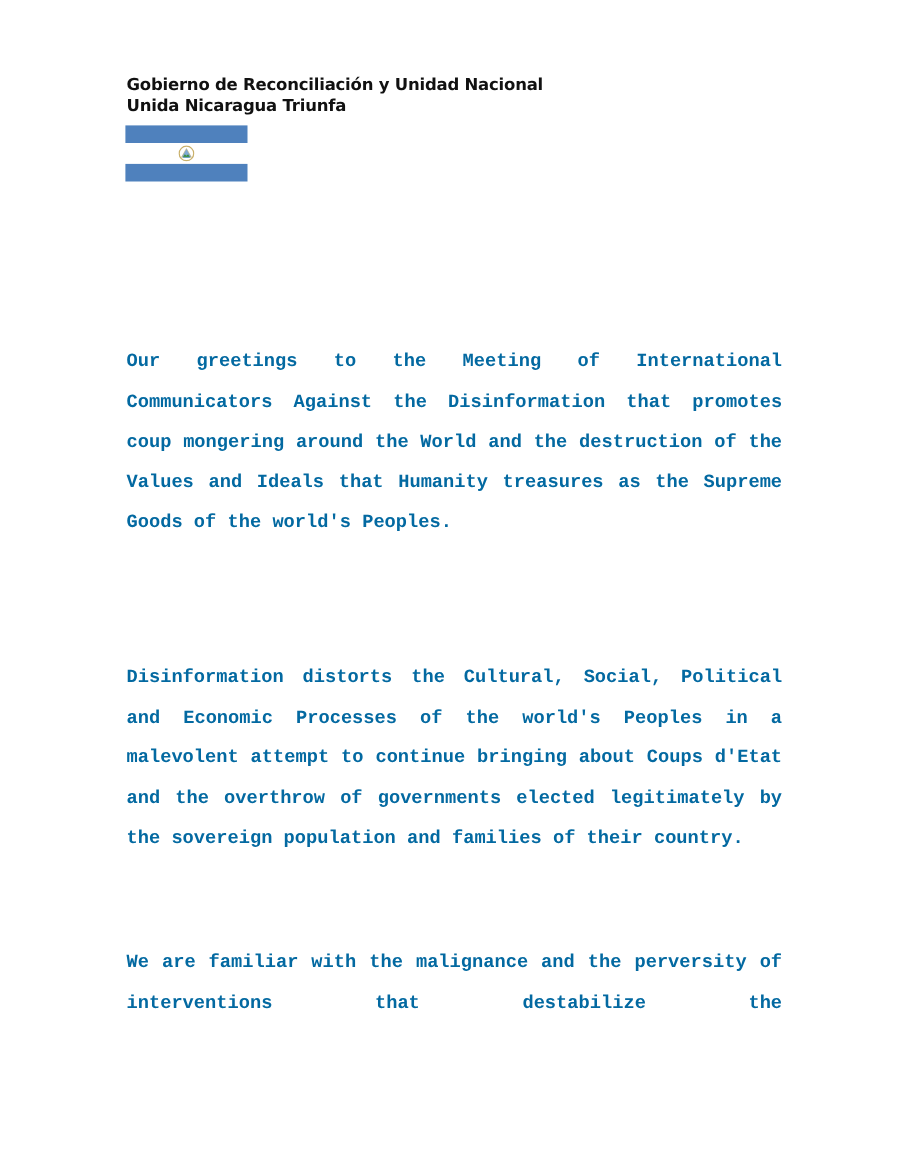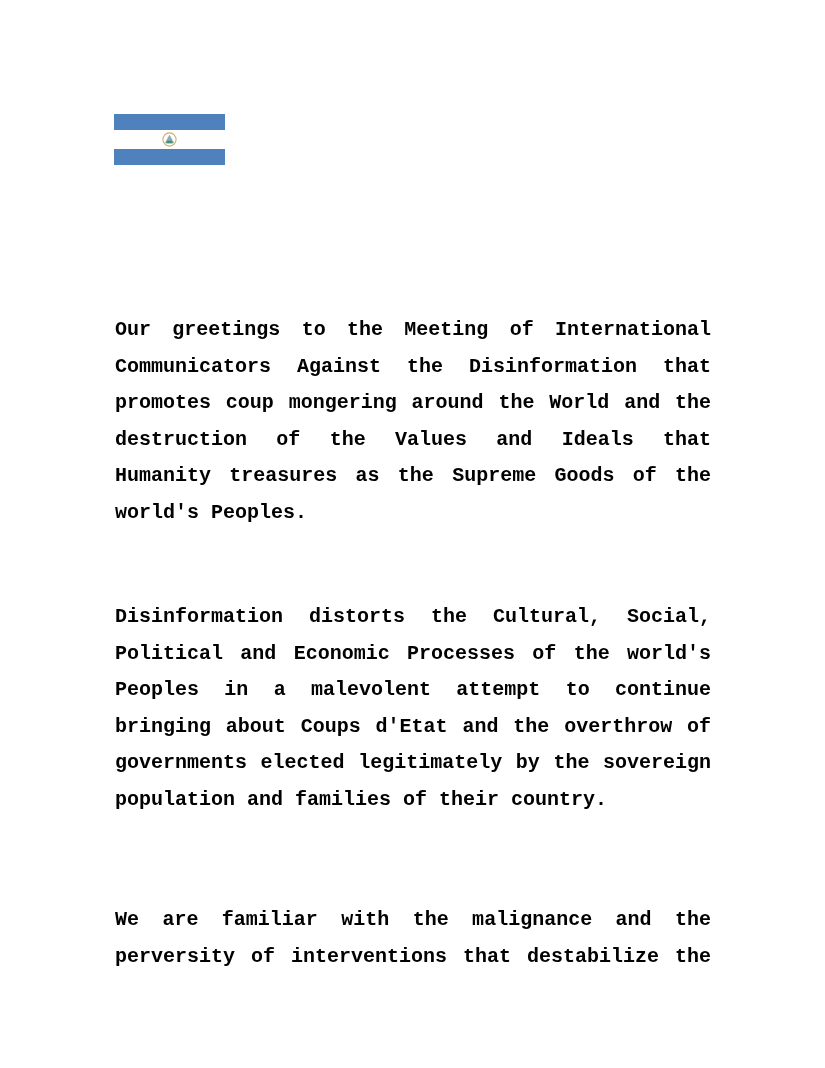--- a/index.html
+++ b/index.html
@@ -67,35 +67,39 @@
       line-height: 30px;
       color: #151515;
       white-space: nowrap;
     }
     .body-text {
       position: absolute;
       left: 115px;
       width: 596px;
       font-family: "Liberation Mono", monospace;
       font-weight: bold;
-      font-size: 20px;
+      font-size: 17px;
       line-height: 36.5px;
-      color: #000000;
+      color: #0369a1;
       text-align: justify;
       margin: 0;
     }
     .p1 { top: 312px; }
     .p2 { top: 599px; }
-    .p3 { top: 858px; margin-top: 44px; }
+    .p3 { top: 858px; }
   </style>
 </head>
 <body>
 
 <div class="page">
 
+  <div class="letterhead">
+    <div>Gobierno de Reconciliación y Unidad Nacional</div>
+    <div>Unida Nicaragua Triunfa</div>
+  </div>
 
   <div class="flag">
     <div class="stripe top" style="background: rgb(79, 129, 189);"></div>
     <div class="stripe mid" style="background: rgb(255, 255, 255);"></div>
     <div class="stripe bot" style="background: rgb(79, 129, 189);"></div>
     <svg class="emblem" viewBox="0 0 15 15" width="15" height="15">
       <circle cx="7.5" cy="7.5" r="6.6" fill="none" stroke="#c9b06a" stroke-width="1.1"></circle>
       <polygon points="7.5,3 12,11 3,11" fill="#7fa9d6" stroke="#c9b06a" stroke-width="0.5"></polygon>
       <polygon points="4.2,11 6,8.3 7.5,9.6 9,8.3 10.8,11" fill="#3f8f3a"></polygon>
       <rect x="4.5" y="10.6" width="6" height="0.8" fill="#5a9fd4"></rect>

